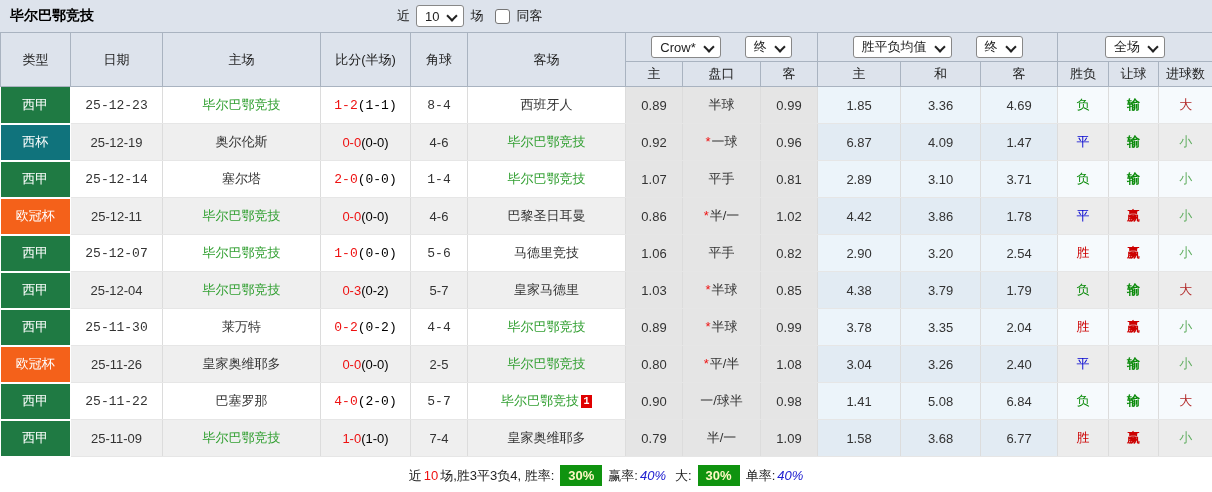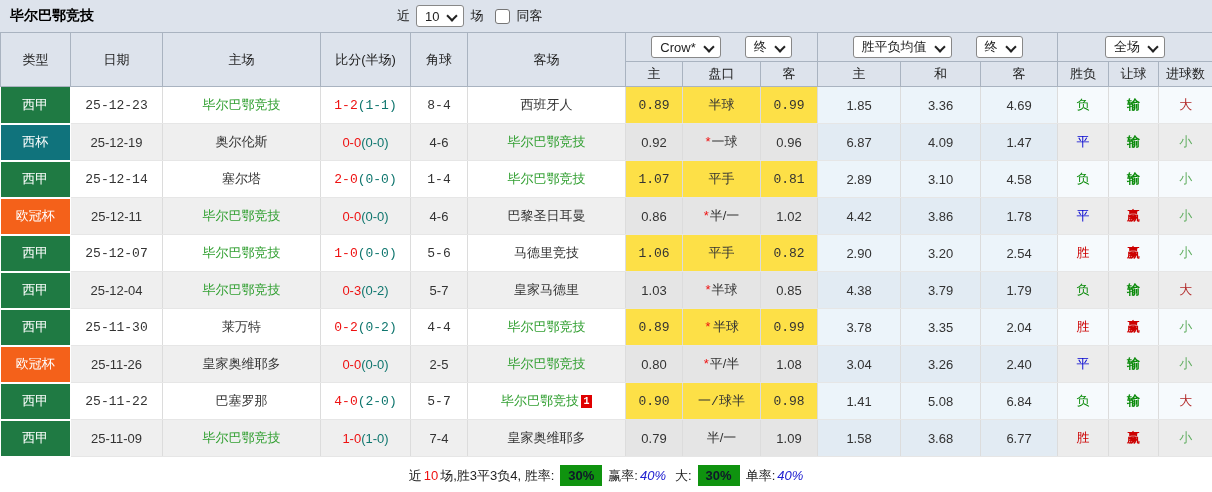--- a/index.html
+++ b/index.html
@@ -50,35 +50,35 @@
   .sub-row th  { height:25px; }
   .ctrl-cell-inner { display:flex; align-items:center; justify-content:center; gap:18px; }
 
   tbody td {
     height:37px; text-align:center; padding:0; color:#333;
     border-right:1px solid #dcdcdc; border-bottom:1px solid #e6e6e6;
   }
   tbody td:last-child { border-right:none; }
   tr.odd  .plain { background:#ffffff;font-family:Liberation Mono, monospace; }
   tr.even .plain { background:#efefef; }
-  tr.odd  .crow  { background:#fde047;font-family:Liberation Mono, monospace; }
+  tr.odd  .crow  { background:#e5e5e5; }
   tr.even .crow  { background:#e5e5e5;margin-top:12px; }
   tr.odd  .avgc  { background:#ecf4fa; }
   tr.even .avgc  { background:#e2ebf3; }
   tr.odd  .resc  { background:#f6fafd; }
   tr.even .resc  { background:#ececec; }
 
   td.type { color:#fff; border-bottom:2px solid #fff; border-right:1px solid #fff; }
   .t-green  { background:var(--laliga-badge); }
   .t-teal   { background:var(--copa-badge); }
   .t-orange { background:var(--ucl-badge); }
 
   .hl { color:var(--team-highlight); }
   .score-main { color:var(--score-red); }
-  .half { color:#0f766e; }
+  .half { color:#000000; }
   .star { color:var(--score-red); margin-right:1px; }
   .card {
     display:inline-block; background:#e00000; color:#fff; font-weight:bold;
     font-size:10px; line-height:13px; min-width:11px; height:13px;
     margin-left:2px; vertical-align:1px; text-align:center;
   }
 
   .r-win  { color:var(--win-red); }
   .r-draw { color:var(--draw-blue); }
   .r-lose { color:var(--lose-green); }
@@ -87,21 +87,21 @@
   .r-da   { color:var(--big-red); }
   .r-xiao { color:var(--small-green); }
 
   
   .footer {
     height:36px; display:flex; align-items:center; justify-content:center;
     background:#fff; white-space:nowrap;
   }
   .footer span { margin:0 1px; }
   .badge {
-    background:var(--badge-green); color:#0f172a; font-weight:bold;
+    background:var(--badge-green); color:#fef9c3; font-weight:bold;
     padding:3px 8px; margin:0 5px !important;
   }
   .blue { color:var(--percent-blue);font-style:italic; }
   .redtxt { color:var(--score-red); }
 </style>
 </head>
 <body>
 
 <div class="page">
 
@@ -230,21 +230,21 @@
           <td class="plain">25-12-14</td>
           <td class="plain">塞尔塔</td>
           <td class="plain"><span class="score-main">2-0</span><span class="half">(0-0)</span></td>
           <td class="plain">1-4</td>
           <td class="plain"><span class="hl">毕尔巴鄂竞技</span></td>
           <td class="crow">1.07</td>
           <td class="crow"><span>平手</span></td>
           <td class="crow">0.81</td>
           <td class="avgc">2.89</td>
           <td class="avgc">3.10</td>
-          <td class="avgc">4.58</td>
+          <td class="avgc">3.71</td>
           <td class="resc r-lose">负</td>
           <td class="resc r-shu">输</td>
           <td class="resc r-xiao">小</td>
         </tr>
         <tr class="even">
           <td class="type t-orange">欧冠杯</td>
           <td class="plain">25-12-11</td>
           <td class="plain hl">毕尔巴鄂竞技</td>
           <td class="plain"><span class="score-main">0-0</span><span class="half">(0-0)</span></td>
           <td class="plain">4-6</td>

